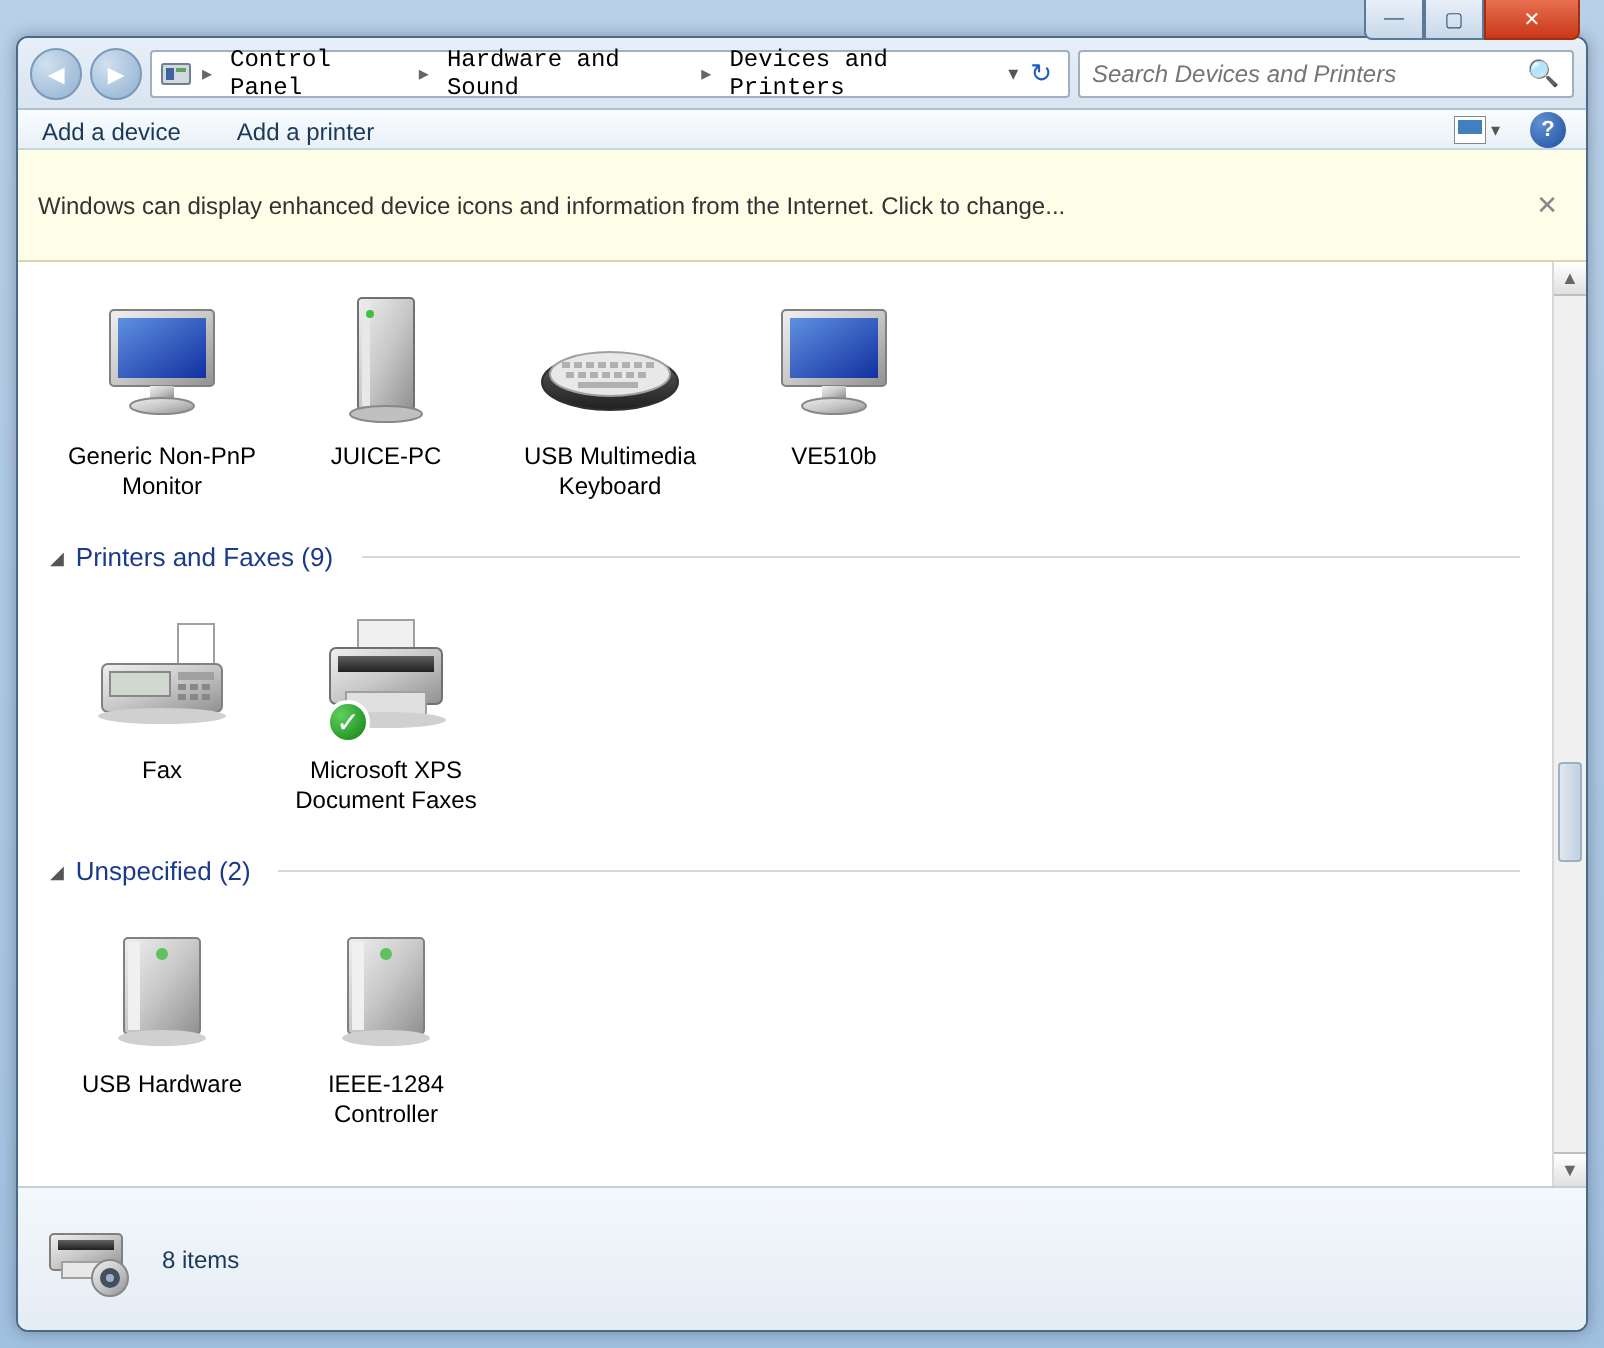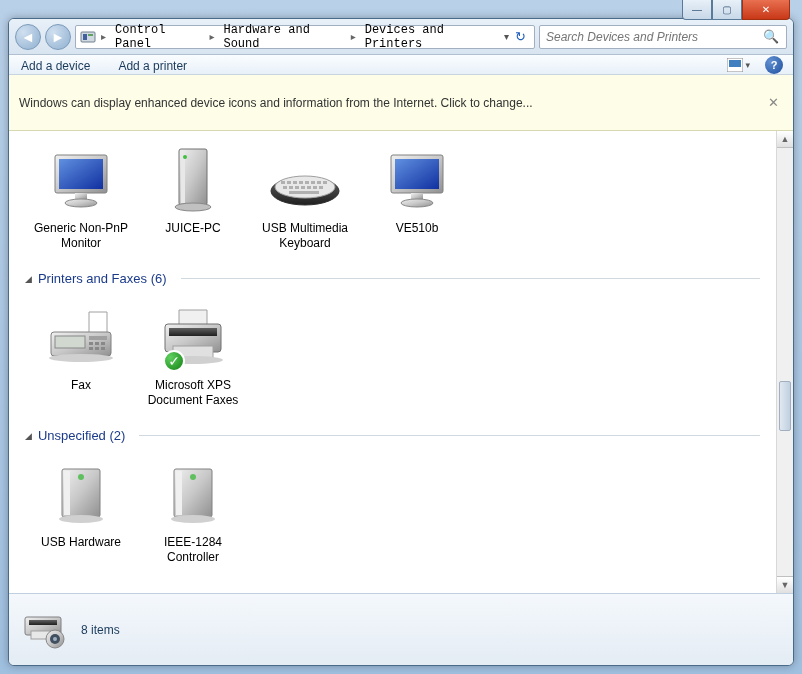--- a/index.html
+++ b/index.html
@@ -423,21 +423,21 @@
                 <rect x="26" y="44" width="12" height="6" fill="url(#silverGrad)"></rect>
                 <ellipse cx="32" cy="54" rx="16" ry="4" fill="url(#silverGrad)" stroke="#888"></ellipse>
               </svg>
           </div>
           <div class="dev-label">VE510b</div>
         </div>
       </div>
 
       <div class="group-header">
         <span class="tri">◢</span>
-        <span>Printers and Faxes (6)</span>
+        <span>Printers and Faxes (9)</span>
         <span class="line"></span>
       </div>
       <div class="icon-grid">
         <div class="device-item">
           <div class="dev-icon">
             <svg width="72" height="64">
                 <path d="M 44 6 L 62 6 L 62 28 L 44 28 Z" fill="#fff" stroke="#a0a0a0"></path>
                 <rect x="6" y="26" width="60" height="24" rx="3" fill="url(#silverGrad)" stroke="#808080"></rect>
                 <rect x="10" y="30" width="30" height="12" fill="#d0d8d0" stroke="#888"></rect>
                 <rect x="44" y="30" width="18" height="4" fill="#a0a0a0"></rect>

